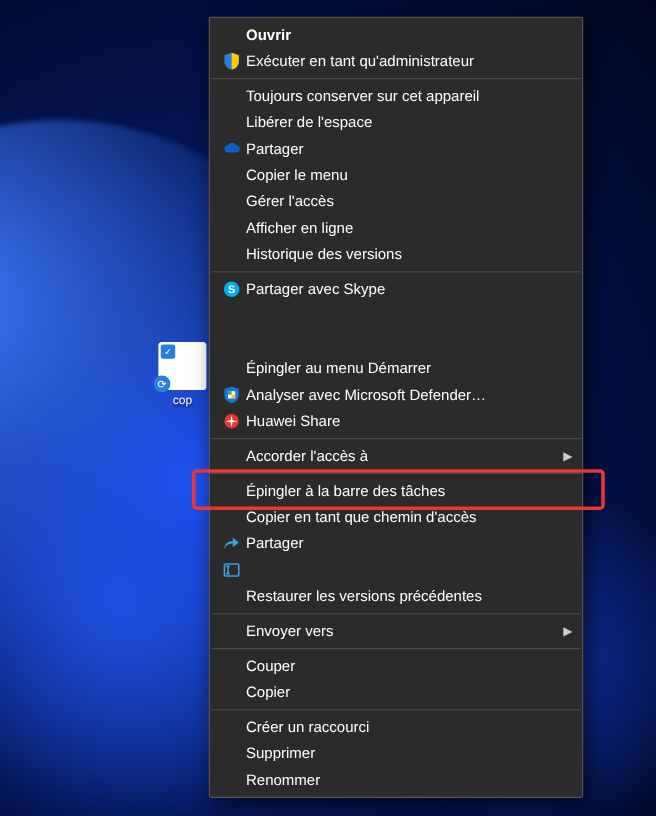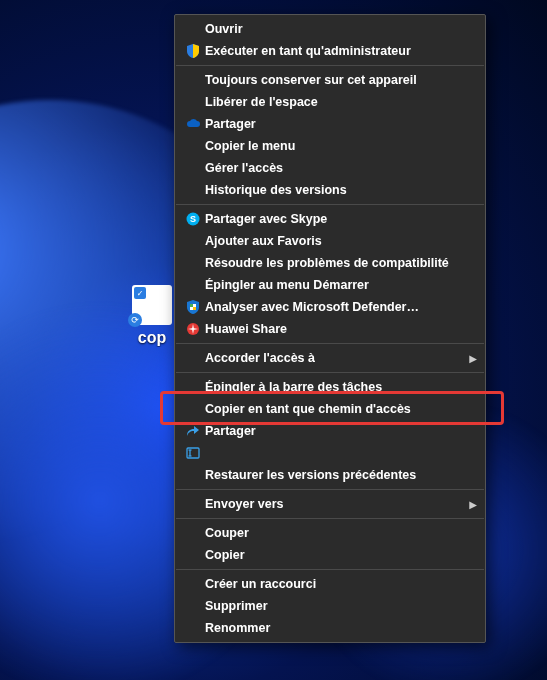--- a/index.html
+++ b/index.html
@@ -59,21 +59,21 @@
     position: absolute;
     left: -4px; bottom: -2px;
     width: 14px; height: 14px;
     background: #2a7de1;
     border-radius: 50%;
     color: #fff;
     font-size: 9px;
     line-height: 14px;
   }
   .desktop-icon .label {
-    font-size: 16px;
+    font-size: 10px;
     text-shadow: 0 1px 2px rgba(0,0,0,0.8);
   }
 
   
   .context-menu {
     position: absolute;
     left: 174px;
     top: 14px;
     width: 312px;
     background: #2b2b2b;
@@ -93,21 +93,21 @@
   .menu-item.bold .label { font-weight: 600; }
   .icon-slot {
     width: 24px;
     height: 16px;
     display: flex;
     align-items: center;
     justify-content: center;
     flex-shrink: 0;
   }
   .icon-slot svg { width: 16px; height: 16px; }
-  .label { flex: 1; white-space: nowrap; overflow: hidden; text-overflow: ellipsis; font-weight: bold; }
+  .label { flex: 1; white-space: nowrap; overflow: hidden; text-overflow: ellipsis; }
   .submenu-arrow {
     position: absolute;
     right: 8px;
     font-size: 10px;
     color: #ccc;
   }
   .separator {
     height: 1px;
     background: #4a4a4a;
     margin: 3px 1px;
@@ -167,38 +167,40 @@
     <div class="menu-item">
       <span class="icon-slot"></span>
       <span class="label">Copier le menu</span>
     </div>
     <div class="menu-item">
       <span class="icon-slot"></span>
       <span class="label">Gérer l'accès</span>
     </div>
     <div class="menu-item">
       <span class="icon-slot"></span>
+      <span class="label">Afficher en ligne</span>
+    </div>
+    <div class="menu-item">
+      <span class="icon-slot"></span>
       <span class="label">Historique des versions</span>
     </div>
     <div class="separator"></div>
     <div class="menu-item">
       <span class="icon-slot">
         <svg viewBox="0 0 16 16">
           <use href="#ic-skype"></use>
         </svg>
       </span>
       <span class="label">Partager avec Skype</span>
     </div>
     <div class="menu-item">
       <span class="icon-slot"></span>
-      <span class="label">Ajouter aux Favoris</span>
-    </div>
-    <div class="menu-item">
-      <span class="icon-slot"></span>
-      <span class="label">Résoudre les problèmes de compatibilité</span>
+    </div>
+    <div class="menu-item">
+      <span class="icon-slot"></span>
     </div>
     <div class="menu-item">
       <span class="icon-slot"></span>
       <span class="label">Épingler au menu Démarrer</span>
     </div>
     <div class="menu-item">
       <span class="icon-slot">
         <svg viewBox="0 0 16 16">
           <use href="#ic-defender"></use>
         </svg>

